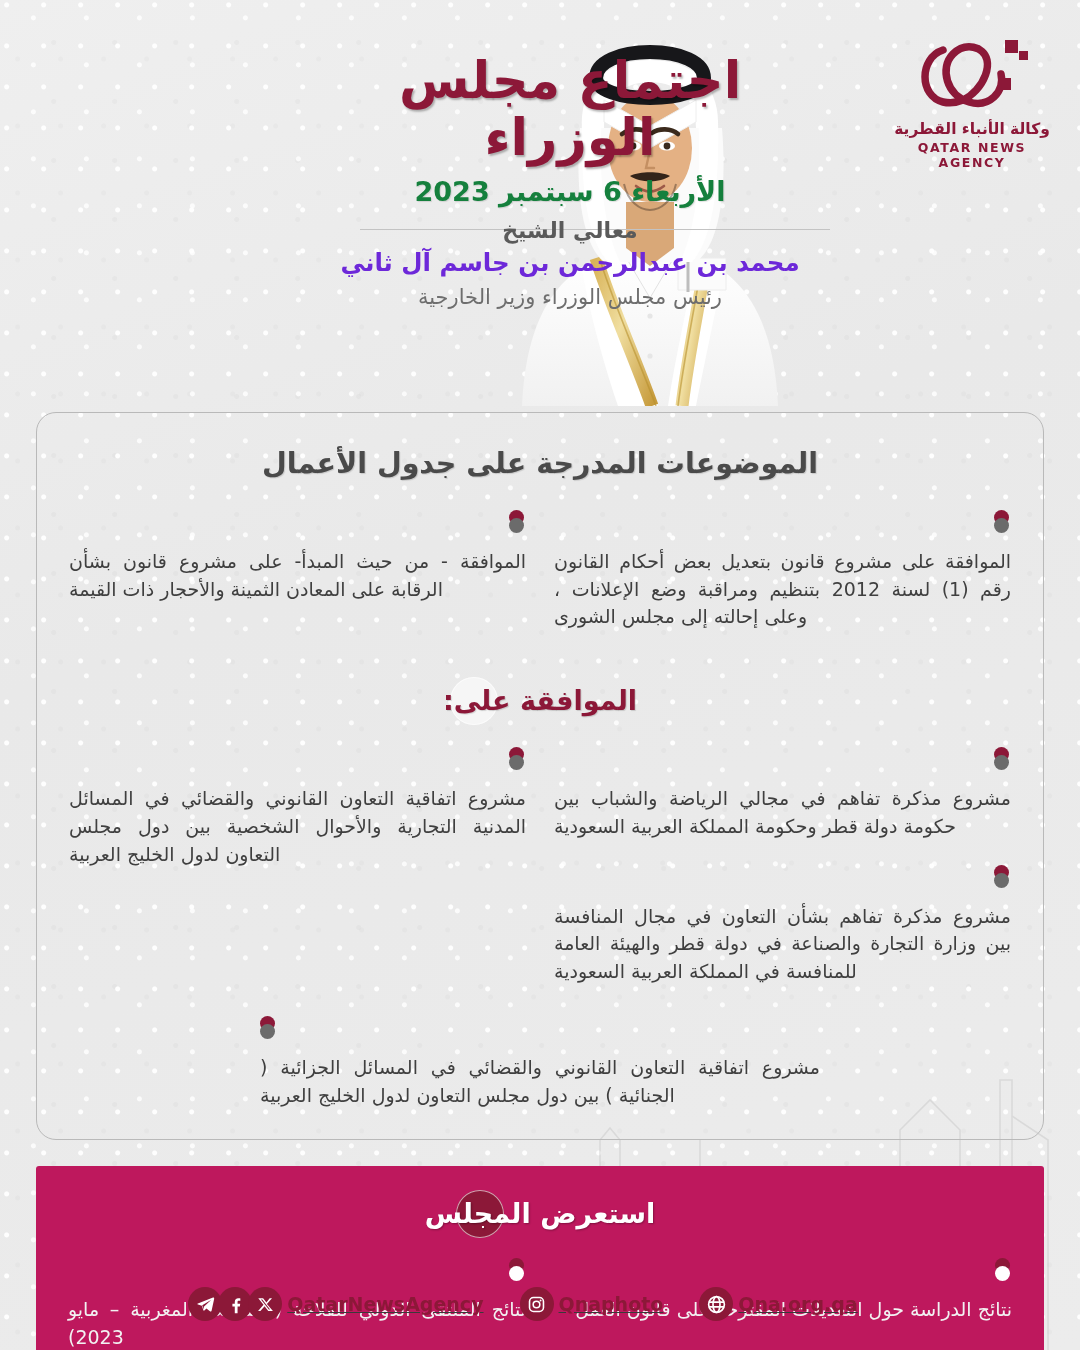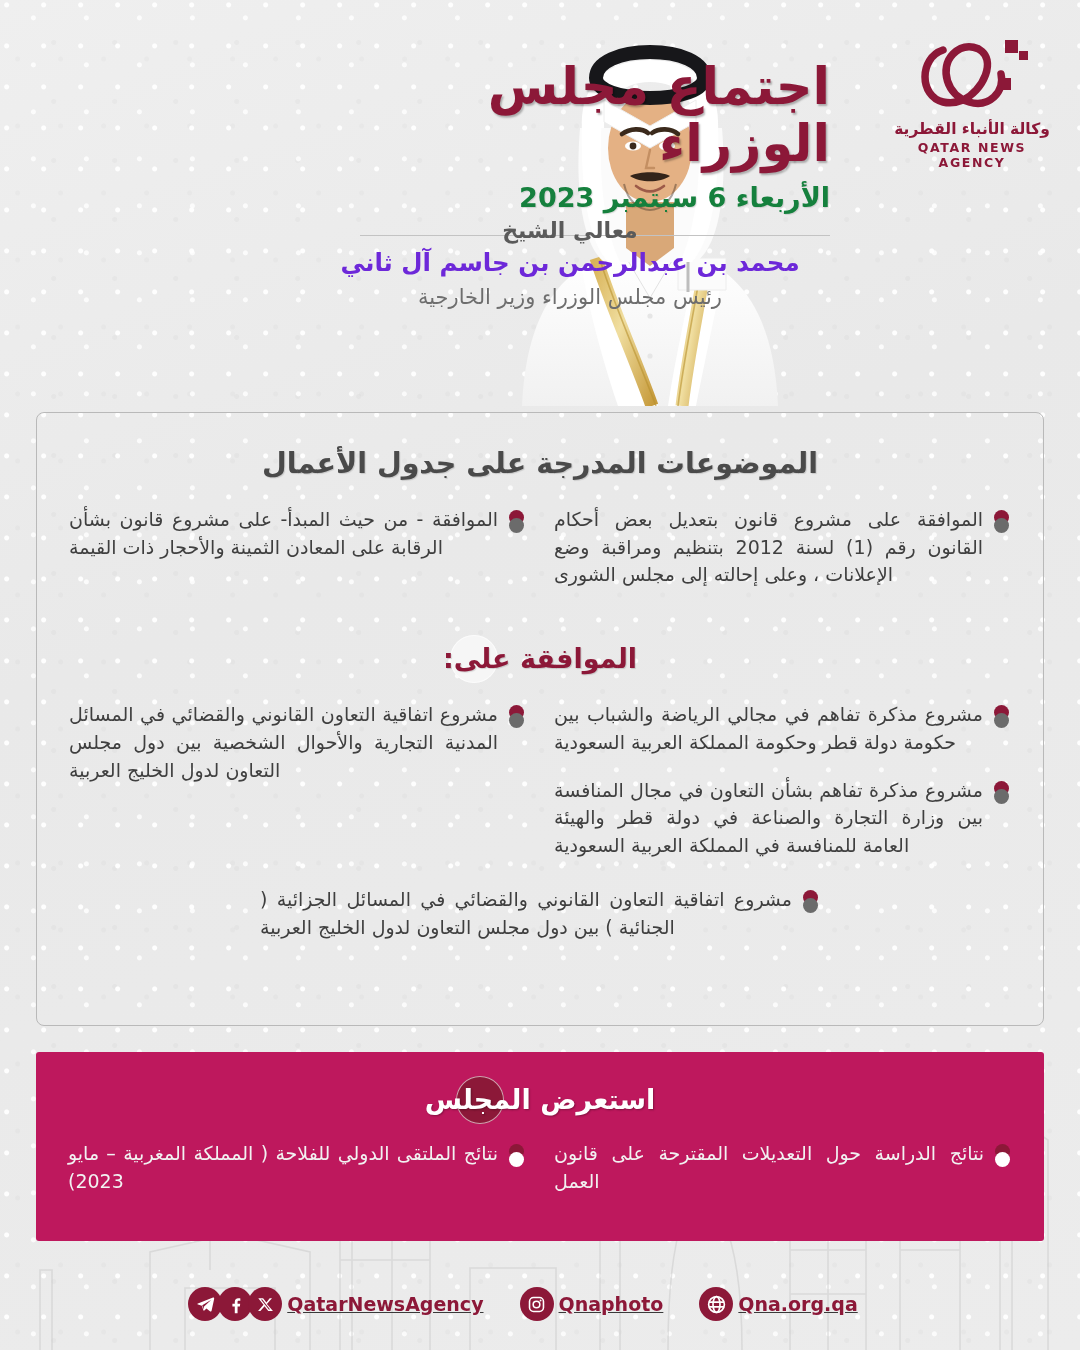--- a/index.html
+++ b/index.html
@@ -43,22 +43,22 @@
     letter-spacing:1.6px; margin-top:2px;
   }
 
   .portrait{
     position:absolute; top:16px; left:50%;
     transform:translateX(-40px);
     width:300px; height:390px; z-index:2;
   }
 
   .titles{
-    position:absolute; top:58px; right:250px;
-    text-align:right; width:520px; z-index:4;
+    position:absolute; top:52px; right:250px;
+    text-align:center; width:520px; z-index:4;
   }
   .main-title{
     font-size:51px; font-weight:bold; color:#8c1838;
     line-height:1.12; letter-spacing:-.5px;
     text-shadow:1.5px 2px 2px rgba(0,0,0,.28);
   }
   .subtitle{
     font-size:27px; font-weight:bold; color:#15803d;
     margin-top:10px; text-shadow:1px 1px 1px rgba(0,0,0,.12);
   }
@@ -72,21 +72,21 @@
     text-align:center; width:520px; z-index:4; line-height:1.34;margin-left:20px;
   }
   .person-prefix{ font-size:22px; font-weight:bold; color:#5a5a5a; }
   .person-name{ font-size:24.5px; font-weight:bold; color:#6d28d9; margin-top:2px;}
   .person-role{ font-size:21px; color:#6e6e6e; margin-top:3px;}
 
   
   .card{
     position:relative; z-index:3;
     margin:12px 36px 0 36px;
-    border:1px solid #b9b9b9; border-radius:8px;
+    border:1px solid #b9b9b9; border-radius:20px;
     padding:24px 18px 30px 18px;
     min-height:614px;
   }
   .card-title{
     text-align:center; font-size:28.5px; font-weight:bold; color:#4a4a4a;
     text-shadow:1px 1px 1px rgba(0,0,0,.14);
     margin:10px 0 26px 0;
   }
 
   .section-head{
@@ -100,40 +100,40 @@
   .section-head .txt{
     position:relative; font-size:27px; font-weight:bold; color:#8c1838;
     line-height:48px; text-shadow:1px 1px 1px rgba(0,0,0,.15);
   }
 
   .grid{ display:flex; flex-wrap:wrap; }
   .col{ width:50%; padding:0 14px; }
 
   .item{
     display:flex; align-items:flex-start; gap:11px;
-    flex-direction:row; margin-bottom:20px;
+    flex-direction:column; margin-bottom:20px;
   }
   .item .txt{
     flex:1; font-size:19px; line-height:1.46; color:#3f3f3f;
     text-align:justify; text-align-last:left;
   }
   .bullet{
     flex:0 0 auto; width:17px; height:27px; margin-top:4px; position:relative;
   }
   .bullet i{
     position:absolute; left:0; width:15px; height:15px; border-radius:50%;
     display:block;
   }
   .bullet i.top{ top:0; background:#8c1838; }
   .bullet i.bot{ top:8px; background:#6b6b6b; }
 
   .center-item{
     display:flex; justify-content:center; margin-top:6px;
   }
-  .center-item .item{ max-width:560px; margin-bottom:16px; }
+  .center-item .item{ max-width:560px; margin-bottom:0;align-items:flex-end; }
 
   
   .gray{
     position:relative; z-index:3;
     margin:26px 36px 0 36px;
     background:#be185d; border-radius:3px;
     padding:20px 18px 26px 18px;
     overflow:hidden;
   }
   .gray .section-head{ margin:4px 0 16px 0; }

